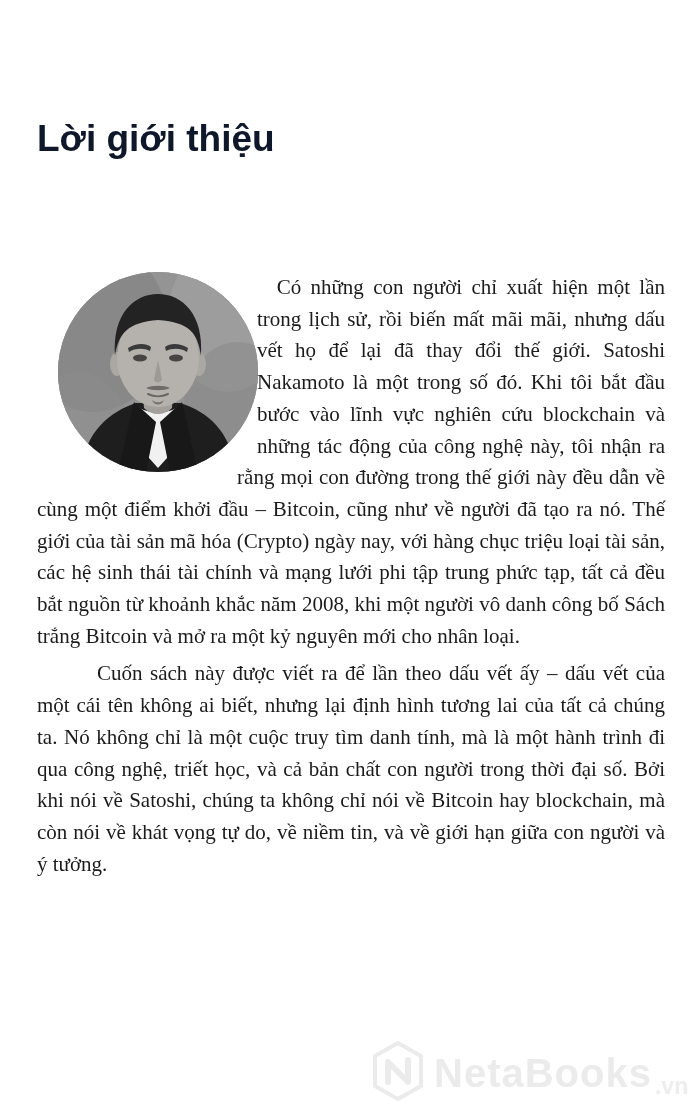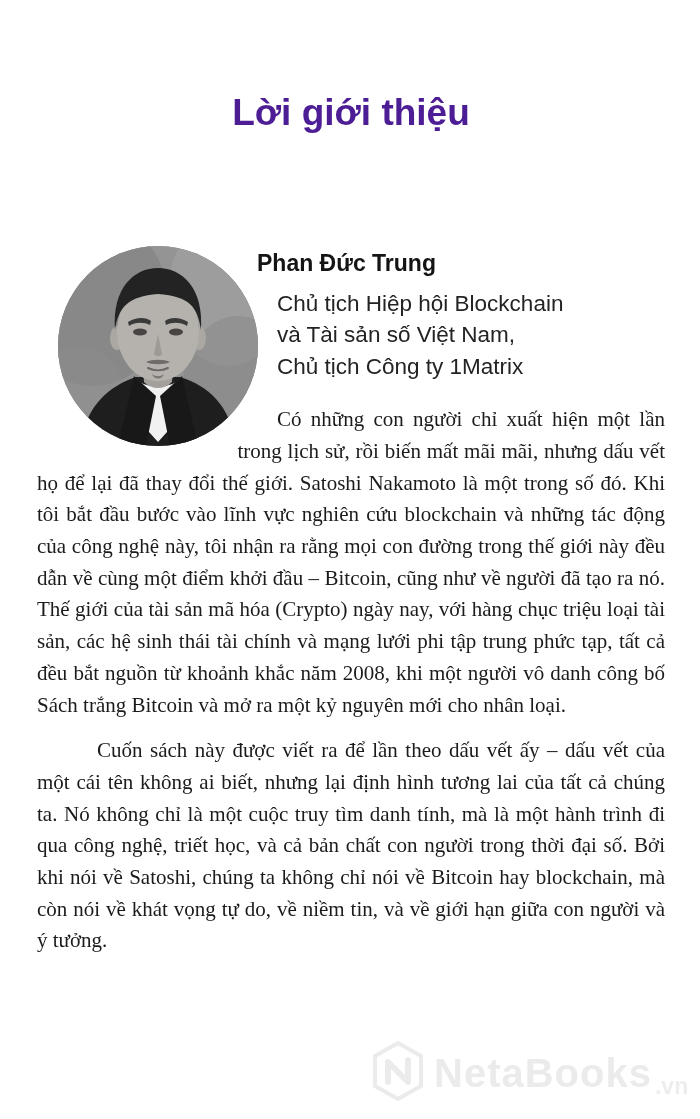--- a/index.html
+++ b/index.html
@@ -11,28 +11,27 @@
     margin: 0 auto;
     background: #ffffff;
     overflow: hidden;
     font-family: "Liberation Serif", serif;
     color: #1c1c1c;
   }
   .content {
     padding: 0 35px 0 37px;
   }
   .page-title {
-    margin-top: 90px;
-    text-align: center;
+    margin-top: 116px;
     font-family: "Liberation Sans", sans-serif;
     font-weight: 700;
     font-size: 37px;
     line-height: 46px;
     letter-spacing: 0px;
-    color: #4c1d95;
+    color: #0f172a;
   }
   .intro-section {
     margin-top: 110px;
   }
   .photo-wrap {
     float: left;
     width: 220px;
     height: 245px;
     shape-outside: circle(120px at 121px 100px);
   }
@@ -63,21 +62,21 @@
     line-height: 31.4px;
     color: #232323;
   }
   .body-para {
     font-size: 21px;
     line-height: 31.7px;
     text-align: justify;
     color: #1b1b1b;
   }
   .para-1 { margin-top: 22px; text-indent: 20px; }
-  .para-2 { margin-top: 14px;  text-indent: 60px; }
+  .para-2 { margin-top: 6px;  text-indent: 60px; }
   .watermark {
     position: absolute;
     left: 370px;
     top: 1040px;
     display: flex;
     align-items: center;
     white-space: nowrap;
     user-select: none;
   }
   .wm-logo { flex: 0 0 auto; }
@@ -144,28 +143,20 @@
             <path d="M100 88 L96 108 C98 111 102 111 104 108 Z" fill="#9d9995"></path>
 
             <path d="M88 116 C94 113 106 113 112 116 C106 119 94 119 88 116 Z" fill="#6f6b68"></path>
             <path d="M94 128 C98 131 102 131 106 128 C104 134 96 134 94 128 Z" fill="#7a7672"></path>
 
             <path d="M90 122 C96 125 104 125 110 122" stroke="#6a6663" stroke-width="2" fill="none" stroke-linecap="round"></path>
           </svg>
         </div>
       </div>
 
-      <div class="author-block">
-        <div class="author-name">Phan Đức Trung</div>
-        <div class="author-roles">
-          <div>Chủ tịch Hiệp hội Blockchain</div>
-          <div>và Tài sản số Việt Nam,</div>
-          <div>Chủ tịch Công ty 1Matrix</div>
-        </div>
-      </div>
 
       <p class="body-para para-1">Có những con người chỉ xuất hiện một lần trong lịch sử, rồi biến mất mãi mãi, nhưng dấu vết họ để lại đã thay đổi thế giới. Satoshi Nakamoto là một trong số đó. Khi tôi bắt đầu bước vào lĩnh vực nghiên cứu blockchain và những tác động của công nghệ này, tôi nhận ra rằng mọi con đường trong thế giới này đều dẫn về cùng một điểm khởi đầu – Bitcoin, cũng như về người đã tạo ra nó. Thế giới của tài sản mã hóa (Crypto) ngày nay, với hàng chục triệu loại tài sản, các hệ sinh thái tài chính và mạng lưới phi tập trung phức tạp, tất cả đều bắt nguồn từ khoảnh khắc năm 2008, khi một người vô danh công bố Sách trắng Bitcoin và mở ra một kỷ nguyên mới cho nhân loại.</p>
       <p class="body-para para-2">Cuốn sách này được viết ra để lần theo dấu vết ấy – dấu vết của một cái tên không ai biết, nhưng lại định hình tương lai của tất cả chúng ta. Nó không chỉ là một cuộc truy tìm danh tính, mà là một hành trình đi qua công nghệ, triết học, và cả bản chất con người trong thời đại số. Bởi khi nói về Satoshi, chúng ta không chỉ nói về Bitcoin hay blockchain, mà còn nói về khát vọng tự do, về niềm tin, và về giới hạn giữa con người và ý tưởng.</p>
 
     </div>
   </div>
 
   <div class="watermark">
     <span class="wm-logo">
       <svg width="56" height="62" viewBox="0 0 56 62">

